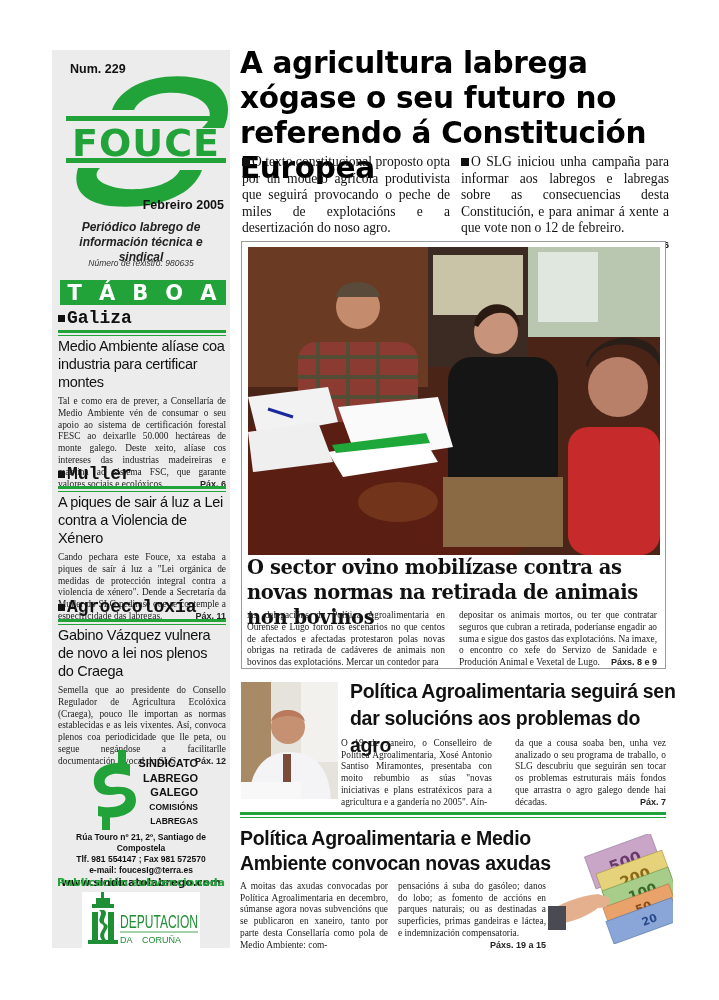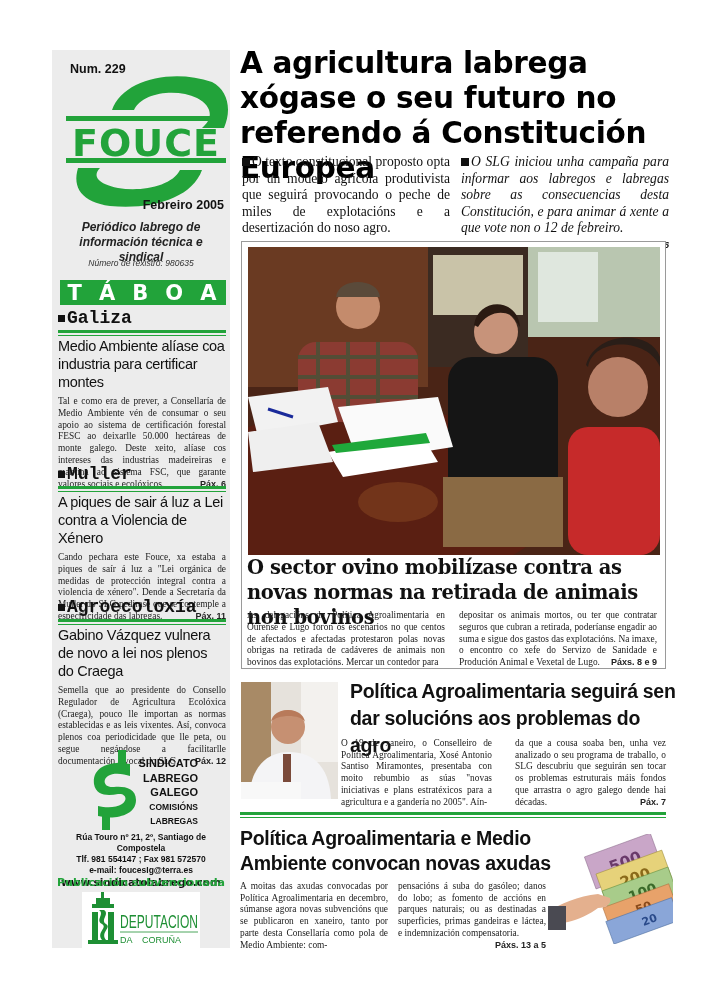--- a/index.html
+++ b/index.html
@@ -199,21 +199,21 @@
     <path d="M17 18 C23 22 13 28 20 32 C26 36 14 40 20 48 L24 48 C18 40 30 36 24 32 C18 28 28 22 22 18 Z" fill="#1e8f34"></path>
     <rect x="6" y="48" width="30" height="4" fill="#1e8f34"></rect>
     <text x="38" y="36" font-family="Liberation Sans, sans-serif" font-size="19" fill="#1e8f34" textLength="78" lengthAdjust="spacingAndGlyphs">DEPUTACION</text>
     <line x1="38" y1="40" x2="116" y2="40" stroke="#1e8f34" stroke-width="0.8"></line>
     <text x="38" y="51" font-family="Liberation Sans, sans-serif" font-size="9" fill="#1e8f34" xml:space="preserve">DA    CORUÑA</text>
   </svg>
 </aside>
 
 <h1 class="main-head">A agricultura labrega xógase o seu futuro no referendo á Constitución Europea</h1>
 <div class="lead-col" style="left:242px;"><span class="sq"></span><span>O texto constitucional proposto opta por un modelo agrícola produtivista que seguirá provocando o peche de miles de explotacións e a desertización do noso agro.</span></div>
-<div class="lead-col" style="left:461px;font-style:italic;"><span class="sq"></span><span>O SLG iniciou unha campaña para informar aos labregos e labregas sobre as consecuencias desta Constitución, e para animar á xente a que vote non o 12 de febreiro.</span> <span class="pax">Páxs. 2, 3, 5 e 16</span></div>
+<div class="lead-col" style="left:461px;"><span class="sq"></span><span>O SLG iniciou unha campaña para informar aos labregos e labregas sobre as consecuencias desta Constitución, e para animar á xente a que vote non o 12 de febreiro.</span> <span class="pax">Páxs. 2, 3, 5 e 16</span></div>
 
 <section class="feature">
   <svg class="photo" viewBox="0 0 412 308" preserveAspectRatio="none">
     <rect width="412" height="308" fill="#4a2416"></rect>
     <rect x="0" y="0" width="180" height="140" fill="#6a3a22"></rect>
     <rect x="180" y="0" width="100" height="120" fill="#3b2b22"></rect>
     <rect x="185" y="8" width="90" height="60" fill="#c9c3a8"></rect>
     <rect x="280" y="0" width="132" height="90" fill="#b9c6b0"></rect>
     <rect x="290" y="5" width="60" height="70" fill="#dfe7de"></rect>
     <ellipse cx="120" cy="250" rx="190" ry="90" fill="#5a1f12"></ellipse>
@@ -253,21 +253,21 @@
 </svg>
 <h2 class="p1-head">Política Agroalimentaria seguirá sen dar solucións aos problemas do agro</h2>
 <div class="p1-col" style="left:341px;">O 19 de xaneiro, o Conselleiro de Política Agroalimentaria, Xosé Antonio Santiso Miramontes, presentaba con moito rebumbio as súas "novas iniciativas e plans estratéxicos para a agricultura e a gandería no 2005". Aín-</div>
 <div class="p1-col" style="left:515px;"><span>da que a cousa soaba ben, unha vez analizado o seu programa de traballo, o SLG descubriu que seguirán sen tocar os problemas estruturais máis fondos que arrastra o agro galego dende hai décadas.</span> <span class="pax">Páx. 7</span></div>
 
 <div class="divider"></div>
 <div class="divider2"></div>
 
 <h2 class="p2-head">Política Agroalimentaria e Medio Ambiente convocan novas axudas</h2>
 <div class="p2-col" style="left:240px;">A moitas das axudas convocadas por Política Agroalimentaria en decembro, súmanse agora novas subvencións que se publicaron en xaneiro, tanto por parte desta Consellaría como pola de Medio Ambiente: com-</div>
-<div class="p2-col" style="left:398px;"><span>pensacións á suba do gasóleo; danos do lobo; as fomento de accións en parques naturais; ou as destinadas a superficies, primas gandeiras e láctea, e indemnización compensatoria.</span> <span class="pax">Páxs. 13 a 5</span></div>
+<div class="p2-col" style="left:398px;"><span>pensacións á suba do gasóleo; danos do lobo; as fomento de accións en parques naturais; ou as destinadas a superficies, primas gandeiras e láctea, e indemnización compensatoria.</span> <span class="pax">Páxs. 19 a 15</span></div>
 
 <svg class="p2-photo" viewBox="0 0 125 110">
   <g transform="rotate(-20 80 55)">
     <rect x="50" y="10" width="70" height="34" fill="#c9a6c8" stroke="#8a6a8a" stroke-width="0.5"></rect>
     <text x="70" y="34" font-family="DejaVu Sans, sans-serif" font-size="16" font-weight="700" fill="#6a3a6a">500</text>
     <rect x="55" y="30" width="70" height="30" fill="#e6d27a" stroke="#9a8a3a" stroke-width="0.5"></rect>
     <text x="75" y="52" font-family="DejaVu Sans, sans-serif" font-size="15" font-weight="700" fill="#8a6a1a">200</text>
     <rect x="55" y="48" width="70" height="28" fill="#a8cc8a" stroke="#5a8a3a" stroke-width="0.5"></rect>
     <text x="78" y="68" font-family="DejaVu Sans, sans-serif" font-size="14" font-weight="700" fill="#3a6a2a">100</text>
     <rect x="50" y="64" width="70" height="26" fill="#e8a26a" stroke="#aa6a3a" stroke-width="0.5"></rect>

